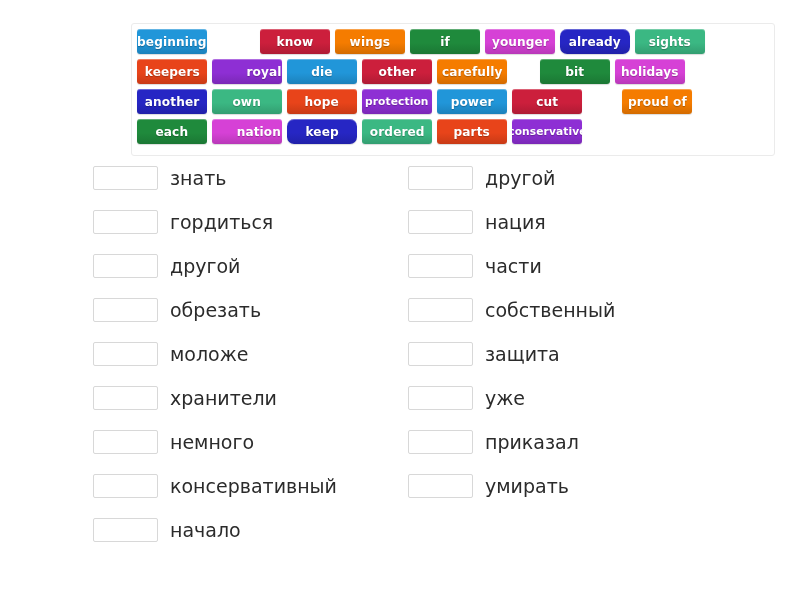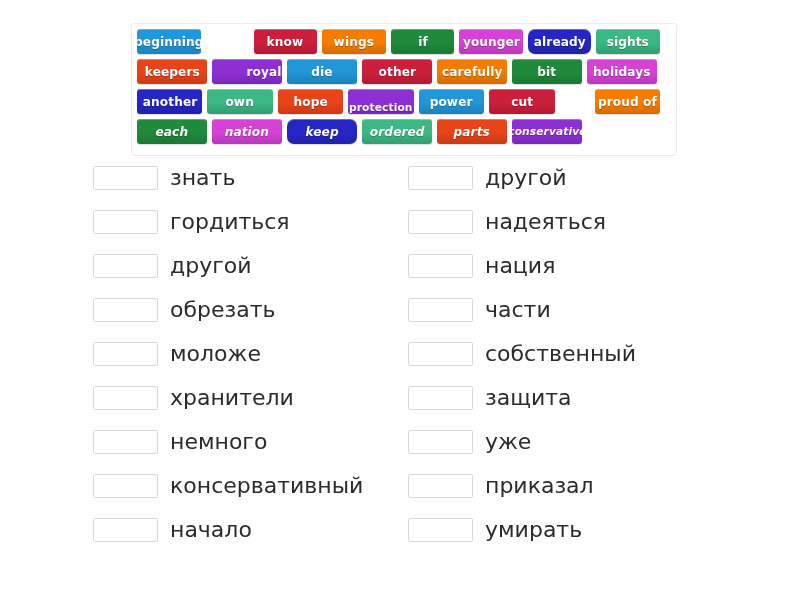--- a/index.html
+++ b/index.html
@@ -14,34 +14,33 @@
     font-family: "DejaVu Sans", "Liberation Sans", sans-serif;
     overflow: hidden;
     position: relative;
   }
 
   
   #word-bank {
     position: absolute;
     left: 131px;
     top: 23px;
-    width: 546px;
+    width: 644px;
     box-sizing: border-box;
     background: #ffffff;
     border: 1px solid #ebebeb;
     border-radius: 3px;
     padding: 5px 16px 4px 5px;
   }
   .bank-row {
     display: flex;
     margin-bottom: 5px;
   }
   .bank-row:last-child {
     margin-bottom: 7px;
-    font-style: italic;
   }
   .tile {
     width: 70px;
     height: 25px;
     margin-right: 5px;
     border-radius: 3px;
     display: flex;
     align-items: center;
     justify-content: center;
     box-sizing: border-box;
@@ -91,21 +90,21 @@
     height: 24px;
     box-sizing: border-box;
     background: #ffffff;
     border: 1px solid #d8d8d8;
     border-radius: 2px;
     flex: 0 0 auto;
     cursor: pointer;
   }
   .answer-text {
     margin-left: 12px;
-    font-size: 22px;
+    font-size: 19px;
     color: #2b2b2b;
     font-family: "DejaVu Sans", "Liberation Sans", sans-serif;
     white-space: nowrap;
     line-height: 1;
   }
 </style>
 </head>
 <body>
 
 <div id="word-bank">
@@ -141,55 +140,55 @@
       </div>
       <div class="tile" style="background: linear-gradient(rgb(33, 150, 217) 0%, rgb(33, 150, 217) 55%, rgb(28, 129, 187) 100%);">
         <span class="tile-label">die</span>
       </div>
       <div class="tile" style="background: linear-gradient(rgb(204, 31, 60) 0%, rgb(204, 31, 60) 55%, rgb(175, 27, 52) 100%);">
         <span class="tile-label">other</span>
       </div>
       <div class="tile" style="background: linear-gradient(rgb(245, 124, 0) 0%, rgb(245, 124, 0) 55%, rgb(211, 107, 0) 100%); text-align: center;">
         <span class="tile-label">carefully</span>
       </div>
-      <div class="tile" style="background: linear-gradient(rgb(31, 138, 60) 0%, rgb(31, 138, 60) 55%, rgb(27, 119, 52) 100%);">
+      <div class="tile" style="background: linear-gradient(rgb(31, 138, 60) 0%, rgb(31, 138, 60) 55%, rgb(27, 119, 52) 100%); margin-left: 28px;">
         <span class="tile-label">bit</span>
       </div>
       <div class="tile" style="background: linear-gradient(rgb(214, 65, 214) 0%, rgb(214, 65, 214) 55%, rgb(184, 56, 184) 100%);">
         <span class="tile-label">holidays</span>
       </div>
     </div>
     <div class="bank-row">
       <div class="tile" style="background: linear-gradient(rgb(38, 38, 196) 0%, rgb(38, 38, 196) 55%, rgb(33, 33, 169) 100%);">
         <span class="tile-label">another</span>
       </div>
       <div class="tile" style="background: linear-gradient(rgb(59, 184, 131) 0%, rgb(59, 184, 131) 55%, rgb(51, 158, 113) 100%);">
         <span class="tile-label">own</span>
       </div>
       <div class="tile" style="background: linear-gradient(rgb(232, 68, 26) 0%, rgb(232, 68, 26) 55%, rgb(200, 58, 22) 100%);">
         <span class="tile-label">hope</span>
       </div>
-      <div class="tile small" style="background: linear-gradient(rgb(142, 47, 212) 0%, rgb(142, 47, 212) 55%, rgb(122, 40, 182) 100%); align-items: flex-end;">
+      <div class="tile small" style="background: linear-gradient(rgb(142, 47, 212) 0%, rgb(142, 47, 212) 55%, rgb(122, 40, 182) 100%);">
         <span class="tile-label">protection</span>
       </div>
       <div class="tile" style="background: linear-gradient(rgb(33, 150, 217) 0%, rgb(33, 150, 217) 55%, rgb(28, 129, 187) 100%);">
         <span class="tile-label">power</span>
       </div>
       <div class="tile" style="background: linear-gradient(rgb(204, 31, 60) 0%, rgb(204, 31, 60) 55%, rgb(175, 27, 52) 100%);">
         <span class="tile-label">cut</span>
       </div>
       <div class="tile" style="background: linear-gradient(rgb(245, 124, 0) 0%, rgb(245, 124, 0) 55%, rgb(211, 107, 0) 100%); margin-left: 35px;">
         <span class="tile-label">proud of</span>
       </div>
     </div>
     <div class="bank-row">
       <div class="tile" style="background: linear-gradient(rgb(31, 138, 60) 0%, rgb(31, 138, 60) 55%, rgb(27, 119, 52) 100%);">
         <span class="tile-label">each</span>
       </div>
-      <div class="tile" style="background: linear-gradient(rgb(214, 65, 214) 0%, rgb(214, 65, 214) 55%, rgb(184, 56, 184) 100%);">
+      <div class="tile" style="background: linear-gradient(rgb(214, 65, 214) 0%, rgb(214, 65, 214) 55%, rgb(184, 56, 184) 100%); justify-content: flex-end;">
         <span class="tile-label">nation</span>
       </div>
       <div class="tile" style="background: linear-gradient(rgb(38, 38, 196) 0%, rgb(38, 38, 196) 55%, rgb(33, 33, 169) 100%); border-radius: 7px;">
         <span class="tile-label">keep</span>
       </div>
       <div class="tile" style="background: linear-gradient(rgb(59, 184, 131) 0%, rgb(59, 184, 131) 55%, rgb(51, 158, 113) 100%);">
         <span class="tile-label">ordered</span>
       </div>
       <div class="tile" style="background: linear-gradient(rgb(232, 68, 26) 0%, rgb(232, 68, 26) 55%, rgb(200, 58, 22) 100%);">
         <span class="tile-label">parts</span>
@@ -242,24 +241,20 @@
     </div>
     <div class="answer-row"></div>
   </div>
 <div class="col" id="col-right">
     <div class="answer-row">
       <div class="drop-box"></div>
       <div class="answer-text">другой</div>
     </div>
     <div class="answer-row">
       <div class="drop-box"></div>
-      <div class="answer-text">надеяться</div>
-    </div>
-    <div class="answer-row">
-      <div class="drop-box"></div>
       <div class="answer-text">нация</div>
     </div>
     <div class="answer-row">
       <div class="drop-box"></div>
       <div class="answer-text">части</div>
     </div>
     <div class="answer-row">
       <div class="drop-box"></div>
       <div class="answer-text">собственный</div>
     </div>

